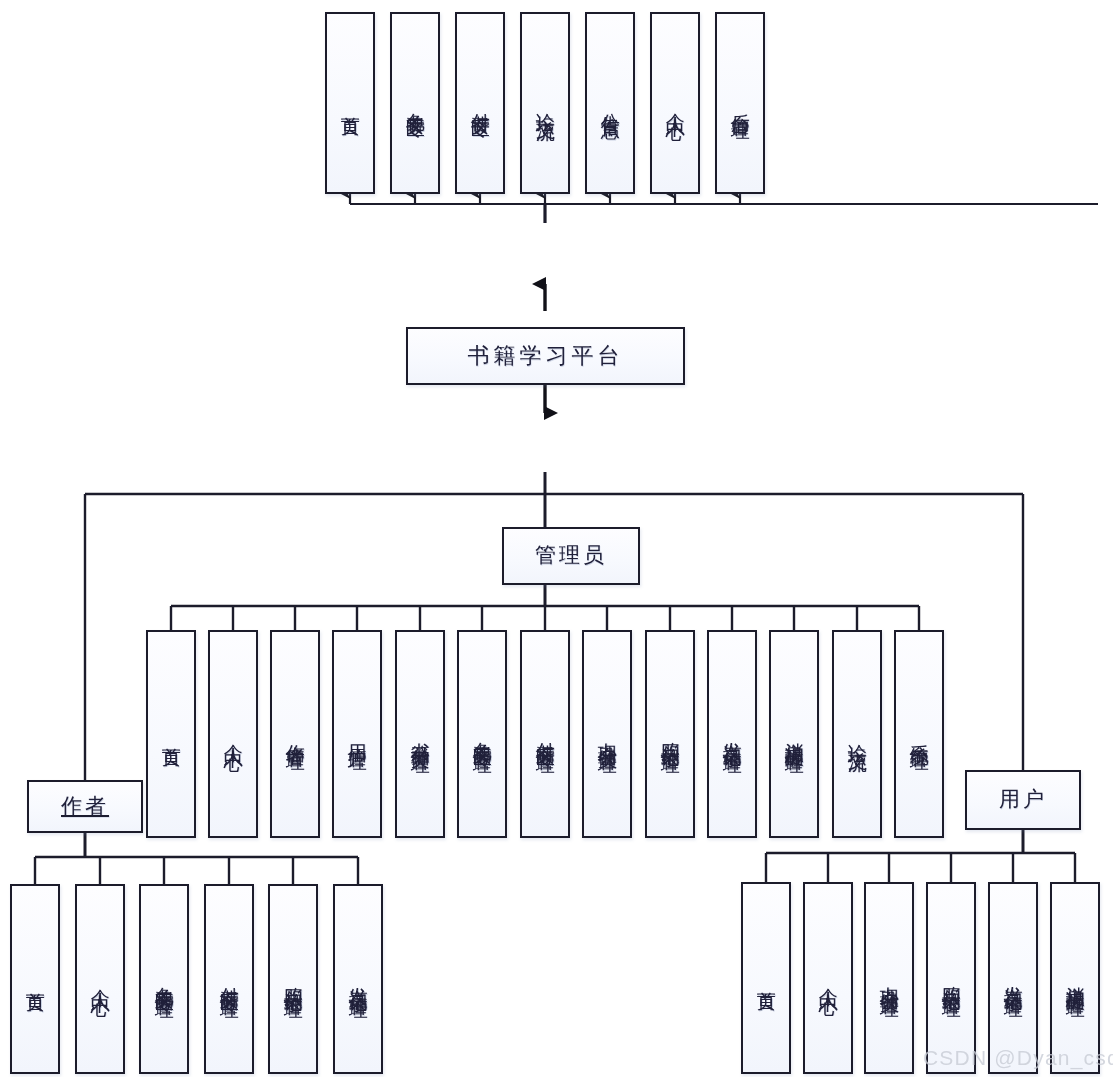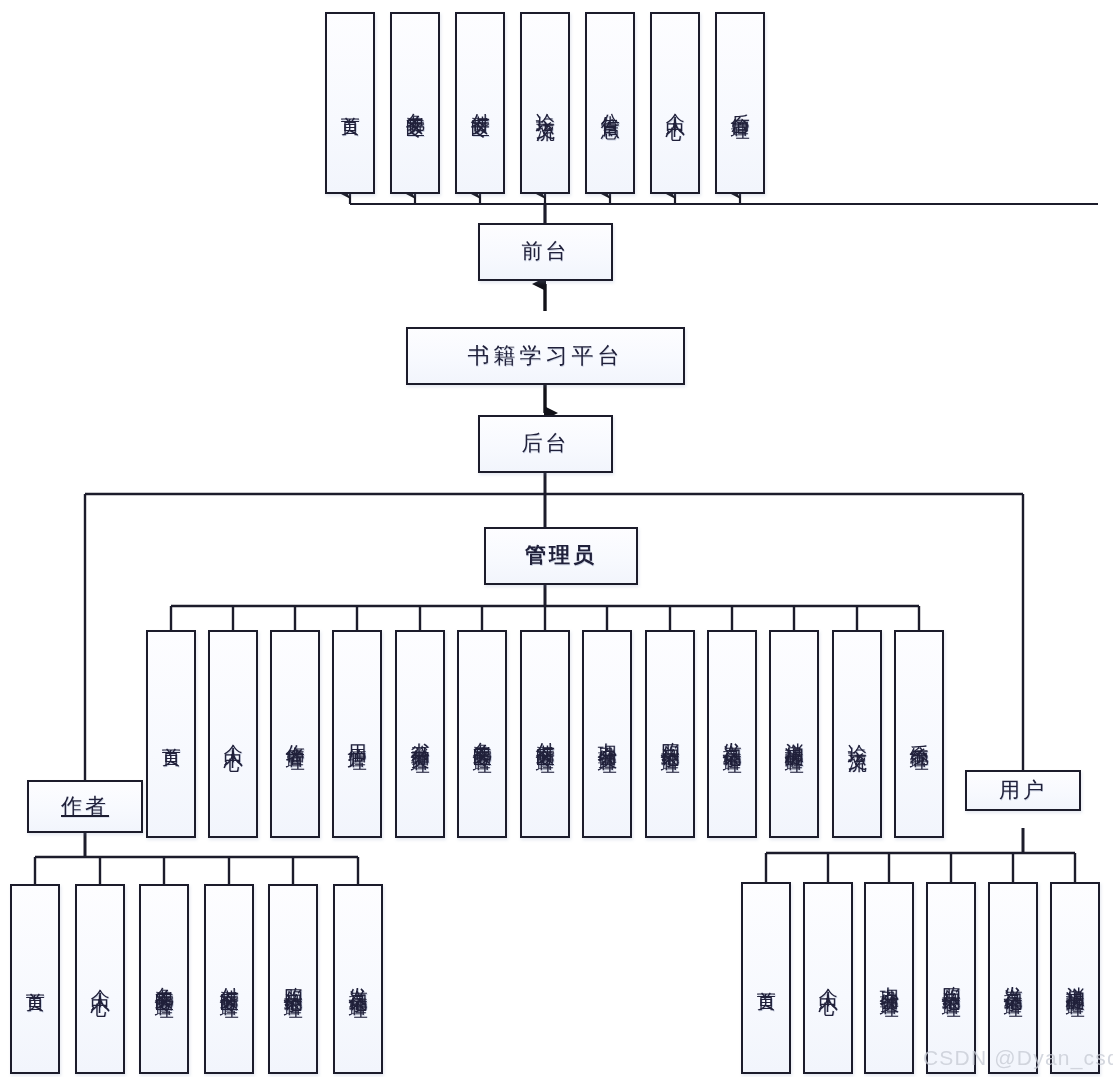--- a/index.html
+++ b/index.html
@@ -173,30 +173,24 @@
   <div class="node v" style="left:585px;top:12px;width:50px;height:182px;">
     <span class="lbl">公告信息</span>
   </div>
   <div class="node v" style="left:650px;top:12px;width:50px;height:182px;">
     <span class="lbl">个人中心</span>
   </div>
   <div class="node v" style="left:715px;top:12px;width:50px;height:182px;">
     <span class="lbl">后台管理</span>
   </div>
 
-  <div class="node h" style="left:478px;top:223px;width:135px;height:58px;">
-    <span class="lbl">前台</span>
-  </div>
   <div class="node h big" style="left:406px;top:312px;width:279px;height:58px;margin-top:15px;">
     <span class="lbl">书籍学习平台</span>
   </div>
-  <div class="node h" style="left:478px;top:415px;width:135px;height:58px;">
-    <span class="lbl">后台</span>
-  </div>
-  <div class="node h" style="left:484px;top:527px;width:154px;height:58px;font-weight:bold;">
+  <div class="node h" style="left:502px;top:527px;width:138px;height:58px;">
     <span class="lbl">管理员</span>
   </div>
 
   <div class="node v" style="left:146px;top:630px;width:50px;height:208px;">
     <span class="lbl">首页</span>
   </div>
   <div class="node v" style="left:208px;top:630px;width:50px;height:208px;">
     <span class="lbl">个人中心</span>
   </div>
   <div class="node v" style="left:270px;top:630px;width:50px;height:208px;">
@@ -248,21 +242,21 @@
   <div class="node v" style="left:204px;top:884px;width:50px;height:190px;">
     <span class="lbl">付费专区管理</span>
   </div>
   <div class="node v" style="left:268px;top:884px;width:50px;height:190px;">
     <span class="lbl">购买记录管理</span>
   </div>
   <div class="node v" style="left:333px;top:884px;width:50px;height:190px;">
     <span class="lbl">发送记录管理</span>
   </div>
 
-  <div class="node h" style="left:965px;top:770px;width:116px;height:41px;">
+  <div class="node h" style="left:965px;top:770px;width:116px;height:60px;">
     <span class="lbl">用户</span>
   </div>
   <div class="node v" style="left:741px;top:882px;width:50px;height:192px;">
     <span class="lbl">首页</span>
   </div>
   <div class="node v" style="left:803px;top:882px;width:50px;height:192px;">
     <span class="lbl">个人中心</span>
   </div>
   <div class="node v" style="left:864px;top:882px;width:50px;height:192px;">
     <span class="lbl">办理会员管理</span>

